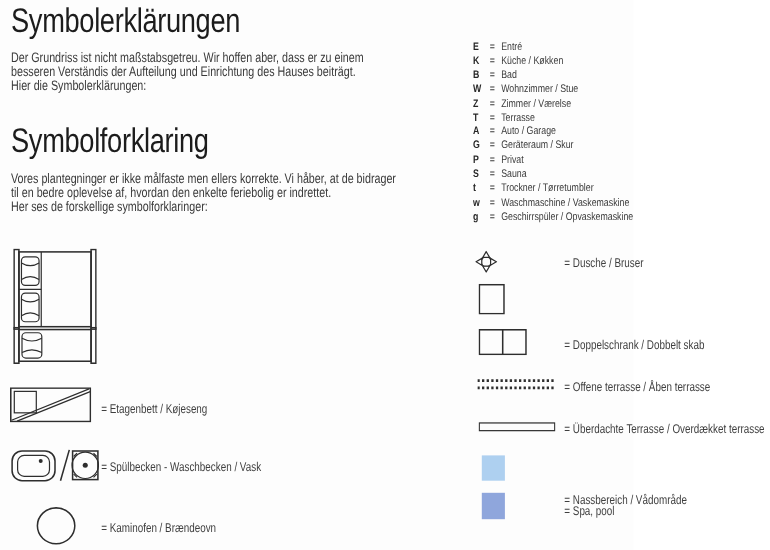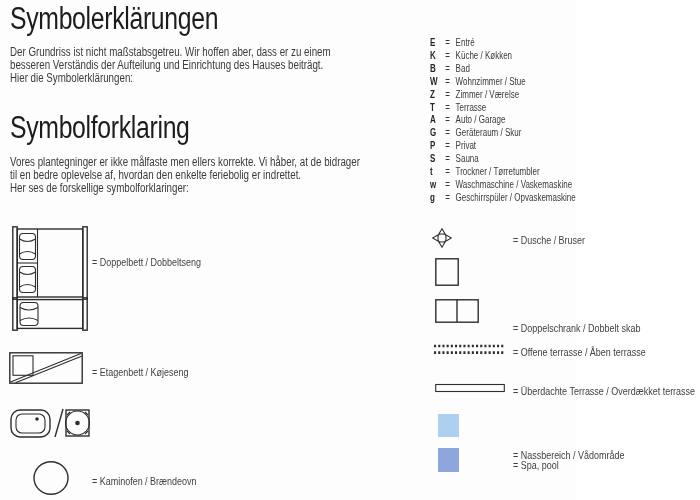--- a/index.html
+++ b/index.html
@@ -68,23 +68,20 @@
       <line class="thin" x1="25.5" y1="3" x2="25.5" y2="71"></line>
       <line class="thin" x1="5.2" y1="37" x2="25.5" y2="37"></line>
       <rect class="thin" x="7.5" y="7.5" width="16" height="26" rx="3.5"></rect>
       <path class="thin" d="M7.5,13 Q15.5,18 23.5,13"></path>
       <path class="thin" d="M7.5,28 Q15.5,23 23.5,28"></path>
       <rect class="thin" x="7.5" y="40.5" width="16" height="26" rx="3.5"></rect>
       <path class="thin" d="M7.5,46 Q15.5,51 23.5,46"></path>
       <path class="thin" d="M7.5,61 Q15.5,56 23.5,61"></path>
     </svg>
   </div>
-  <div class="abs" style="left:92px;top:252px;">
-    <span class="symlabel">= Doppelbett / Dobbeltseng</span>
-  </div>
 
   <div class="abs" style="left:12px;top:297px;">
     <svg width="76" height="34" viewBox="0 0 76 34">
       <rect class="st" x="0.8" y="0.8" width="4.4" height="32.4"></rect>
       <rect class="st" x="70.8" y="0.8" width="4.4" height="32.4"></rect>
       <rect class="st" x="5.2" y="2.6" width="65.6" height="28.8"></rect>
       <rect class="thin" x="8" y="5.5" width="18" height="23" rx="3.5"></rect>
       <path class="thin" d="M8,10.5 Q17,15.5 26,10.5"></path>
       <path class="thin" d="M8,23.5 Q17,18.5 26,23.5"></path>
     </svg>
@@ -109,20 +106,23 @@
       <circle class="fl" cx="27" cy="12" r="1.8"></circle>
       <line class="st" x1="45" y1="30" x2="53" y2="2"></line>
       <rect class="st" x="56" y="3" width="23" height="26"></rect>
       <circle class="thin" cx="67.5" cy="16" r="12"></circle>
       <circle class="fl" cx="67.5" cy="16" r="2.3"></circle>
       <line class="thin" x1="57" y1="8" x2="60" y2="5"></line>
       <line class="thin" x1="78" y1="8" x2="75" y2="5"></line>
       <line class="thin" x1="57" y1="24" x2="60" y2="27"></line>
       <line class="thin" x1="78" y1="24" x2="75" y2="27"></line>
     </svg>
+  </div>
+  <div class="abs" style="left:92px;top:415px;">
+    <span class="symlabel">= Spülbecken - Waschbecken / Vask</span>
   </div>
 
   <div class="abs" style="left:32px;top:460px;">
     <svg width="38" height="36" viewBox="0 0 38 36">
       <ellipse class="st" cx="19" cy="18" rx="17" ry="16.3"></ellipse>
     </svg>
   </div>
   <div class="abs" style="left:92px;top:471px;text-decoration:underline;">
     <span class="symlabel">= Kaminofen / Brændeovn</span>
   </div>
@@ -161,21 +161,21 @@
       <rect class="st" x="0.8" y="0.8" width="22.4" height="26.4"></rect>
     </svg>
   </div>
 
   <div class="abs" style="left:435px;top:299px;">
     <svg width="44" height="24" viewBox="0 0 44 24">
       <rect class="st" x="0.8" y="0.8" width="42.4" height="22.4"></rect>
       <line class="st" x1="22" y1="0.8" x2="22" y2="23.2"></line>
     </svg>
   </div>
-  <div class="abs" style="left:513px;top:318px;">
+  <div class="abs" style="left:513px;top:304px;">
     <span class="symlabel">= Doppelschrank / Dobbelt skab</span>
   </div>
 
   <div class="abs" style="left:434px;top:344px;">
     <svg width="70" height="11" viewBox="0 0 70 11">
       <line x1="0" y1="2" x2="70" y2="2" stroke="#2e2e2e" stroke-width="2.6" stroke-dasharray="2.1 2.1"></line>
       <line x1="0" y1="8.6" x2="70" y2="8.6" stroke="#2e2e2e" stroke-width="2.6" stroke-dasharray="2.1 2.1"></line>
     </svg>
   </div>
   <div class="abs" style="left:513px;top:342px;">

